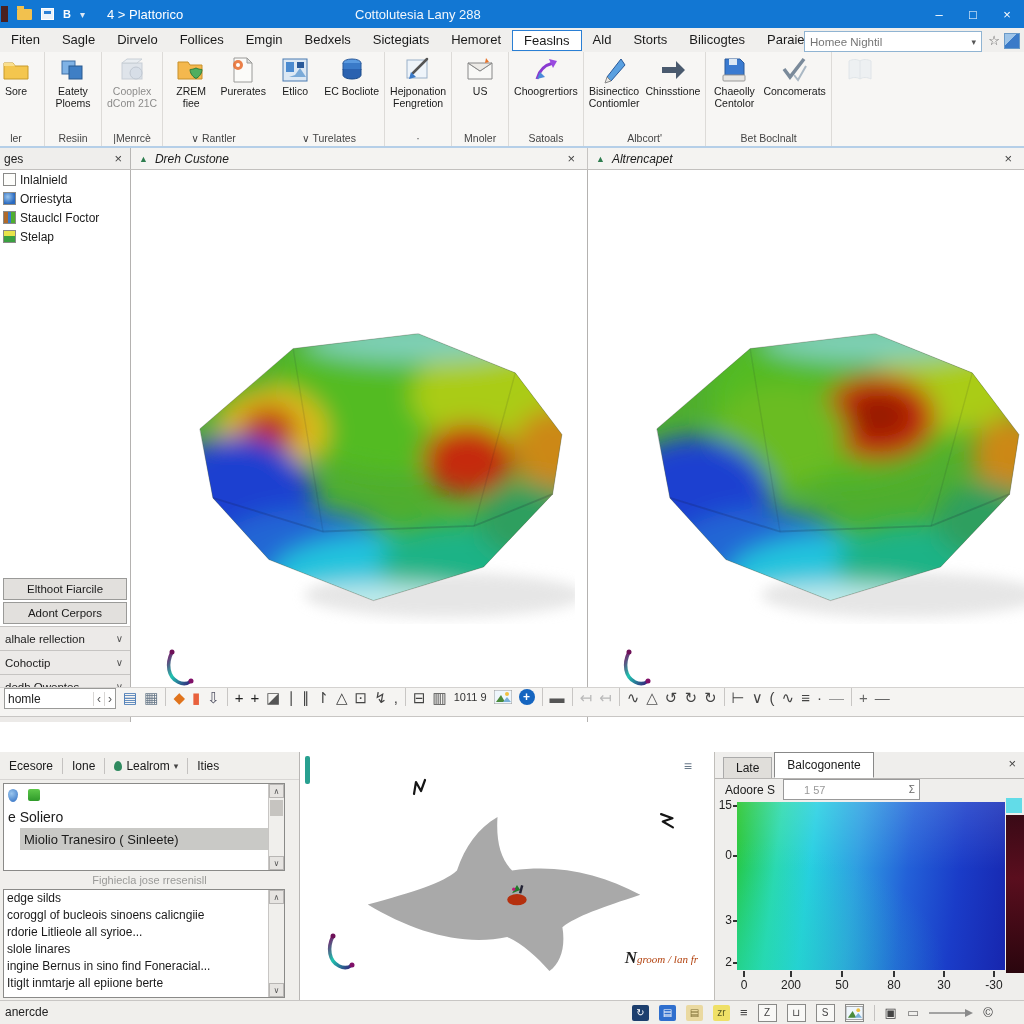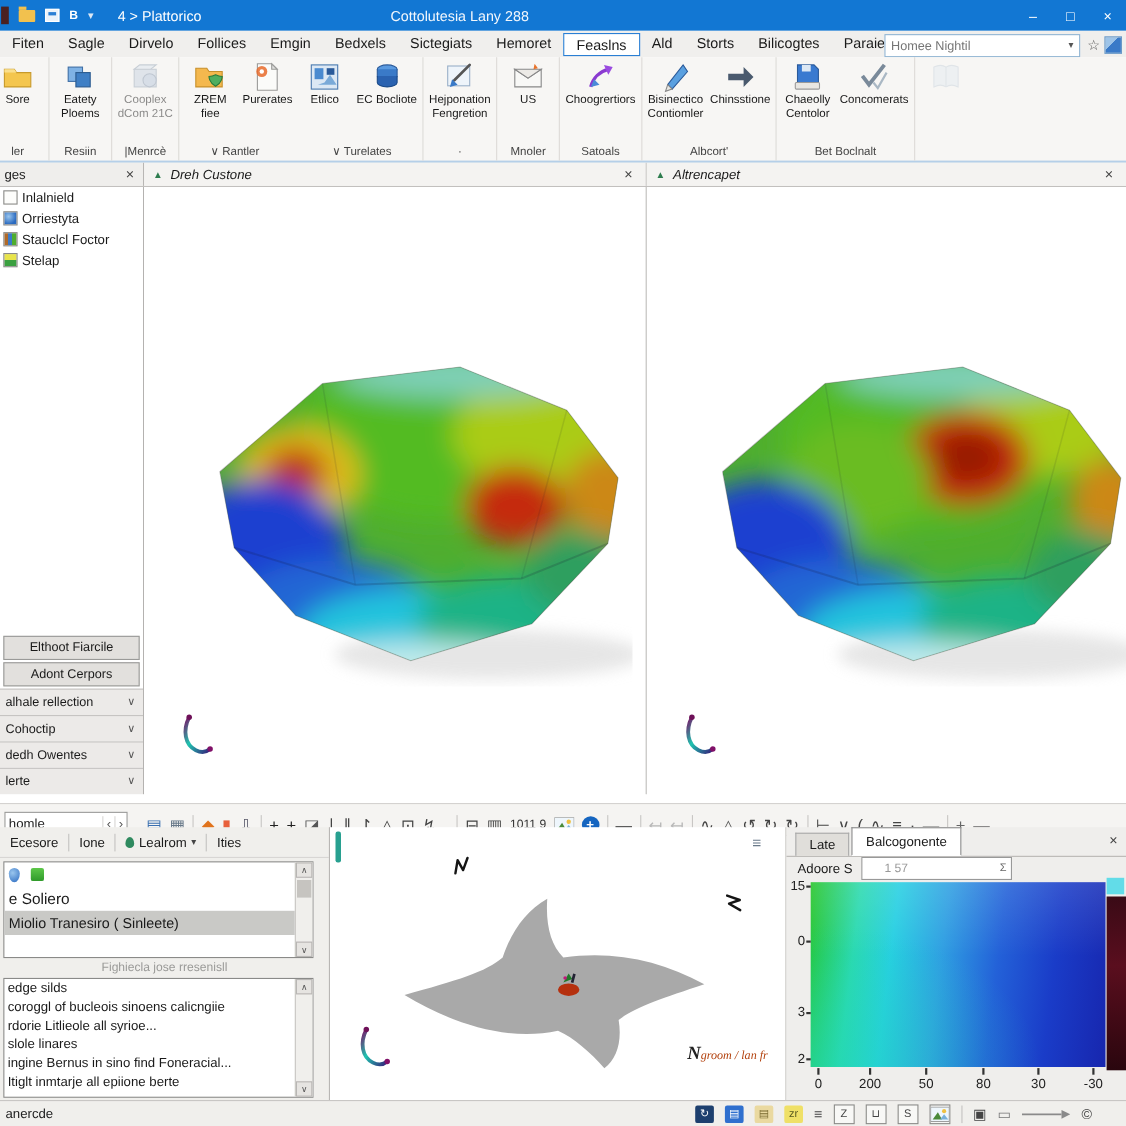--- a/index.html
+++ b/index.html
@@ -75,23 +75,23 @@
          border:1px solid #9a9a98;font-size:11.5px;font-family:inherit;color:#1a1a1a;}
   .lpdd{height:23px;border-top:1px solid #c6c4c2;background:#eceae8;display:flex;
         align-items:center;justify-content:space-between;padding:0 7px 0 5px;font-size:11.5px;}
   .lpddc{font-size:10px;color:#555;}
   .vp{position:absolute;top:0;height:552px;background:#fff;}
   .vp1{left:131px;width:457px;border-right:1px solid #b4b2b0;box-sizing:border-box;}
   .vp2{left:588px;width:436px;}
   .mesh{position:absolute;left:52px;top:116px;width:392px;height:338px;}
   .triad{position:absolute;left:30px;bottom:32px;width:34px;height:42px;}
   
-  .toolbar{position:absolute;left:0;top:730px;width:1024px;height:30px;background:#f5f4f2;
+  .toolbar{position:absolute;left:0;top:687px;width:1024px;height:30px;background:#f5f4f2;
            border-top:1px solid #d4d2d0;border-bottom:1px solid #c8c6c4;box-sizing:border-box;
-           display:flex;align-items:flex-end;padding-left:4px;gap:17px;}
+           display:flex;align-items:flex-start;padding-left:4px;gap:7px;}
   .tfield{display:flex;align-items:center;width:110px;height:19px;background:#fff;
           border:1px solid #9a9a98;flex:none;}
   .tfield input{flex:1;min-width:0;border:none;outline:none;font-size:12px;padding:0 3px;
                 font-family:inherit;color:#222;background:transparent;}
   .tnav{font-size:12px;color:#555;padding:0 3px;border-left:1px solid #d8d6d4;}
   .tbi{font-size:15px;line-height:1;flex:none;}
   .tbi.globe{width:16px;height:16px;border-radius:50%;background:#1565c0;color:#fff;
              display:flex;align-items:center;justify-content:center;font-size:12px;font-weight:bold;}
   .tbi svg{display:block;}
   .ttext{font-size:11px;color:#333;flex:none;}
@@ -104,21 +104,21 @@
   .bltab{padding:0 9px;font-size:12px;display:flex;align-items:center;gap:4px;}
   .blsep{width:1px;height:16px;background:#c4c2c0;}
   .bld{width:8px;height:10px;background:#2f8a5f;border-radius:50% 50% 50% 50%/60% 60% 40% 40%;}
   .blc{font-size:9px;color:#444;}
   .list1{position:absolute;left:3px;top:31px;width:280px;height:86px;background:#fff;
          border:1px solid #8a8a88;}
   .l1r{height:22px;display:flex;align-items:center;padding-left:4px;font-size:13px;
        width:calc(100% - 16px);box-sizing:border-box;}
   .l1r.icons{gap:10px;}
   .l1r:nth-child(2){font-size:14px;}
-  .l1r.sel{background:#c9c9c6;}
+  .l1r.sel{background:#c9c9c6;margin-left:16px;}
   .ic-drop{width:10px;height:13px;background:radial-gradient(circle at 35% 35%,#9ac6ee,#2a6ac0);
            border-radius:50% 50% 50% 50%/40% 40% 60% 60%;}
   .ic-bucket{width:12px;height:12px;background:linear-gradient(180deg,#5ec84a,#2f9a2a);border-radius:2px;}
   .vscroll{position:absolute;right:0;top:0;bottom:0;width:15px;background:#f0efec;
            border-left:1px solid #c8c6c4;}
   .sbtn{position:absolute;left:0;right:0;height:14px;background:#e6e4e1;border:1px solid #b8b6b4;
         box-sizing:border-box;font-size:8px;color:#555;display:flex;align-items:center;justify-content:center;}
   .sbtn.sdown{bottom:0;}
   .sthumb{position:absolute;left:1px;right:1px;top:16px;height:16px;background:#c6c4c0;}
   .blnote{position:absolute;left:0;top:122px;width:100%;text-align:center;font-size:11px;color:#9a9a98;}

